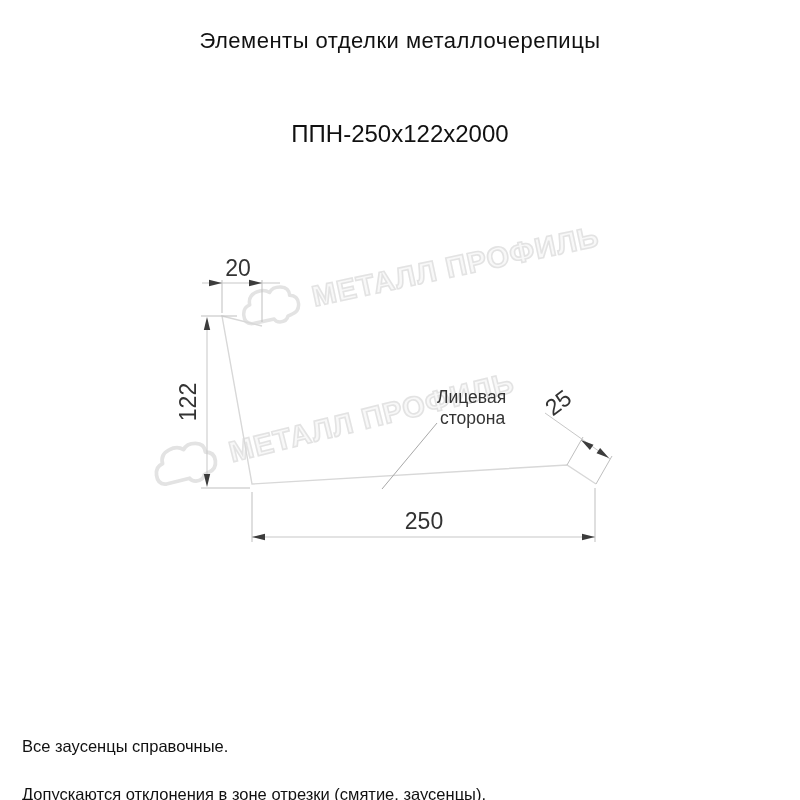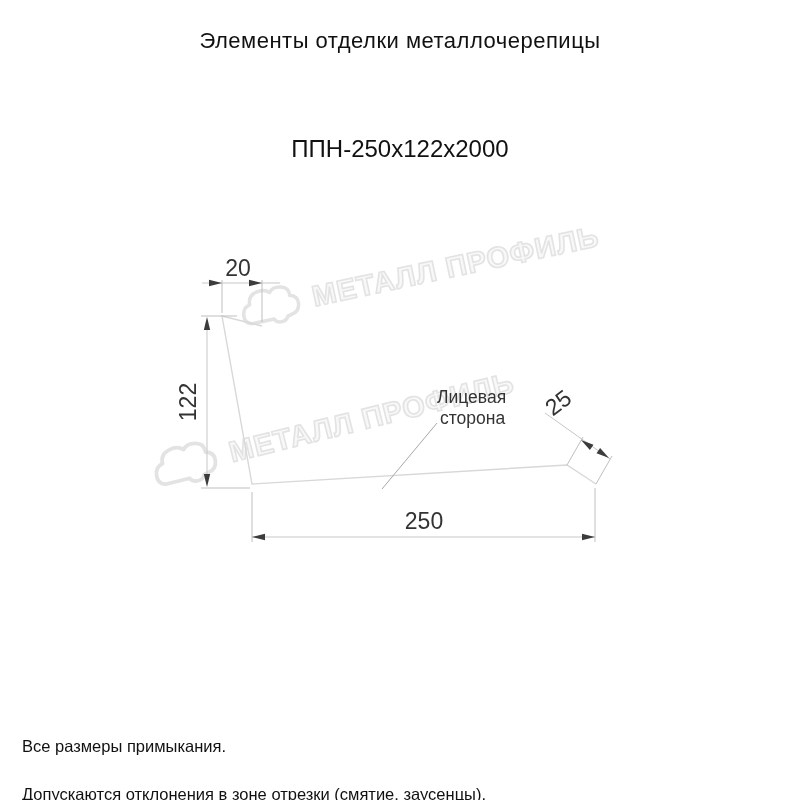--- a/index.html
+++ b/index.html
@@ -2,21 +2,21 @@
 <html><head>
 <meta charset="utf-8">
 <style>
   html,body{margin:0;padding:0;background:#fff;}
   #stage{position:relative;width:800px;height:800px;background:#ffffff;overflow:hidden;
          font-family:"Liberation Sans", sans-serif;color:#111;}
   .title{position:absolute;left:0;top:28px;width:800px;text-align:center;
          font-size:22px;letter-spacing:0.5px;color:#111;}
   .subtitle{position:absolute;left:0;width:800px;text-align:center;font-size:24px;color:#111;}
   .sub1{top:101px;}
-  .sub2{top:135px;}
+  .sub2{top:120px;}
   .footer{position:absolute;left:22px;font-size:16.5px;color:#111;white-space:nowrap;}
   .f1{top:737px;}
   .f2{top:785px;}
   
   .wm{position:absolute;display:flex;align-items:center;gap:10px;
       transform-origin:left center;pointer-events:none;}
   .wm-text{font-size:29px;font-weight:bold;letter-spacing:1px;white-space:nowrap;
            color:#f8f8f8;-webkit-text-stroke:1.6px #e3e3e3;}
   .wm1{left:240px;top:288px;transform:rotate(-12deg);}
   .wm2{left:152px;top:446px;transform:rotate(-14deg);}
@@ -82,16 +82,16 @@
 
     <text x="238" y="276" font-size="23" fill="#333" text-anchor="middle">20</text>
     <text transform="translate(196,402) rotate(-90)" font-size="23" fill="#333" text-anchor="middle">122</text>
     <text x="424" y="529" font-size="23" fill="#333" text-anchor="middle">250</text>
     <text transform="translate(563,409) rotate(-37)" font-size="23" fill="#333" text-anchor="middle">25</text>
 
     <text x="437" y="403" font-size="17.5" fill="#333">Лицевая</text>
     <text x="440" y="424" font-size="17.5" fill="#333">сторона</text>
   </svg>
 
-  <div class="footer f1">Все размеры примыкания.</div>
+  <div class="footer f1">Все заусенцы справочные.</div>
   <div class="footer f2">Допускаются отклонения в зоне отрезки (смятие, заусенцы).</div>
 
 </div>
 
 </body></html>

